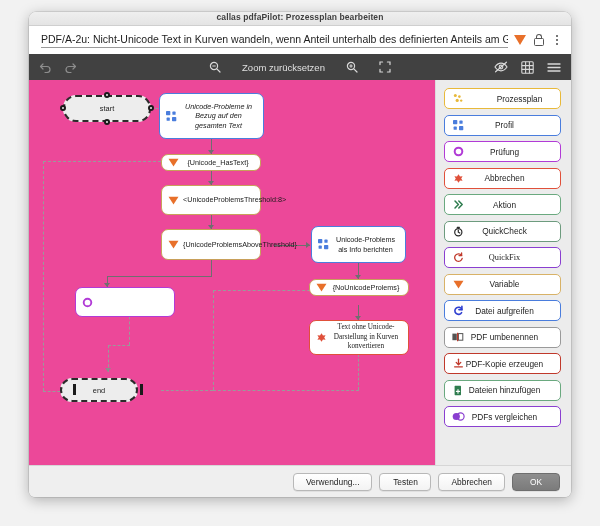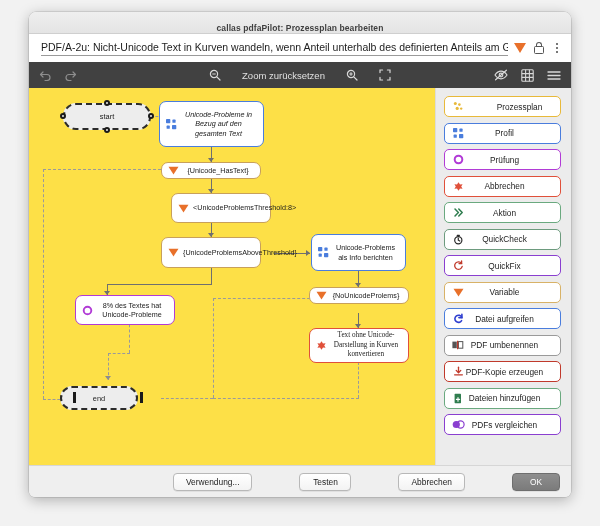--- a/index.html
+++ b/index.html
@@ -16,24 +16,24 @@
     width: 542px; height: 485px;
     background: #f5f5f5;
     border-radius: 7px 7px 6px 6px;
     box-shadow: 0 3px 14px rgba(0,0,0,0.28), 0 0 0 0.5px rgba(0,0,0,0.18);
     overflow: hidden;
     display: flex;
     flex-direction: column;
   }
   
   .titlebar {
-    height: 22px;
+    height: 14px;
     background: linear-gradient(#efefef, #e4e4e4);
     border-bottom: 0.5px solid #cfcfcf;
-    display: flex; align-items: flex-end; justify-content: center;
+    display: flex; align-items: flex-start; justify-content: center;
     flex: 0 0 auto;
   }
   .titlebar .wtitle {
     font-size: 8.5px; font-weight: bold; color: #3f3f3f; letter-spacing: 0.1px;
   }
   
   .headerbar {
     height: 28px;
     background: #ffffff;
     display: flex; align-items: center;
@@ -84,21 +84,21 @@
     width: 230px; display: flex; align-items: center; justify-content: center; gap: 21px;
   }
   .tb-right { margin-left: auto; display: flex; align-items: center; gap: 13px; }
   .tb-center .zlabel { font-size: 9.5px; color: #e0e0e0; white-space: nowrap; }
   svg.ic { display: block; }
   
   .body-area { flex: 1 1 auto; display: flex; min-height: 0; background: #f5f5f5; }
   .canvas {
     position: relative;
     flex: 1 1 auto;
-    background: #fde047;
+    background: #ec4899;
     overflow: hidden;
   }
   .palette {
     flex: 0 0 136px;
     background: #ececec;
     border-left: 0.5px solid #dcdcdc;
     padding: 8px 10px 6px 8px;
     display: flex; flex-direction: column; gap: 5.5px;
     overflow: hidden;
   }
@@ -174,21 +174,20 @@
   .btn {
     height: 18px; min-width: 52px;
     padding: 0 12px;
     border-radius: 4px;
     border: 0.5px solid #b8b8b8;
     background: linear-gradient(#ffffff,#f3f3f3);
     font-size: 8.4px; color: #1c1c1c;
     display: flex; align-items: center; justify-content: center;
     box-shadow: 0 0.5px 0.5px rgba(0,0,0,0.12);
     white-space: nowrap;
-    margin-left: 40px;
   }
   .btn.primary {
     background: linear-gradient(#8e8e8e,#7b7b7b);
     border-color: #6e6e6e; color: #ffffff;
     min-width: 48px;
   }
 </style>
 </head>
 <body>
 
@@ -347,21 +346,21 @@
 
       <div class="node variable" style="left:132px; top:74px; width:100px; height:17px;">
         <span class="n-ic">
           <svg width="11" height="9" viewBox="0 0 11 9">
               <polygon points="0.5,0.8 10.5,0.8 5.5,8.4" fill="#e8702a"></polygon>
             </svg>
         </span>
         <span class="n-lb">{Unicode_HasText}</span>
       </div>
 
-      <div class="node variable" style="left:132px; top:105px; width:100px; height:30px;margin-left:10px;">
+      <div class="node variable" style="left:132px; top:105px; width:100px; height:30px;">
         <span class="n-ic">
           <svg width="11" height="9" viewBox="0 0 11 9">
               <polygon points="0.5,0.8 10.5,0.8 5.5,8.4" fill="#e8702a"></polygon>
             </svg>
         </span>
         <span class="n-lb">&lt;UnicodeProblemsThreshold:8&gt;</span>
       </div>
 
       <div class="node variable" style="left:132px; top:149px; width:100px; height:31px;">
         <span class="n-ic">
@@ -383,21 +382,20 @@
         </span>
         <span class="n-lb">Unicode-Problems als Info berichten</span>
       </div>
 
       <div class="node pruefung" style="left:46px; top:207px; width:100px; height:30px;">
         <span class="n-ic">
           <svg width="11" height="11" viewBox="0 0 11 11">
               <circle cx="5.5" cy="5.5" r="3.8" fill="none" stroke="#b13bd6" stroke-width="1.9"></circle>
             </svg>
         </span>
-        <span class="n-lb">8% des Textes hat Unicode-Probleme</span>
       </div>
 
       <div class="node variable" style="left:280px; top:199px; width:100px; height:17px;">
         <span class="n-ic">
           <svg width="11" height="9" viewBox="0 0 11 9">
               <polygon points="0.5,0.8 10.5,0.8 5.5,8.4" fill="#e8702a"></polygon>
             </svg>
         </span>
         <span class="n-lb">{NoUnicodeProlems}</span>
       </div>
@@ -477,21 +475,21 @@
         <span class="pal-ic">
           <svg width="11" height="11" viewBox="0 0 11 11" fill="none" stroke="#2a2a2a" stroke-width="1.2">
             <circle cx="5.3" cy="6.2" r="3.6"></circle>
               <path d="M5.3 4 V6.2 L6.8 7" stroke-linecap="round"></path>
               <path d="M4.2 1.3 H6.4" stroke-linecap="round"></path>
           </svg>
         </span>
         <span class="pal-lb">QuickCheck</span>
       </div>
 
-      <div class="pal-item" style="border-color:#8a3fd0;">
+      <div class="pal-item" style="border-color:#8a3fd0;font-family:Liberation Serif, serif;">
         <span class="pal-ic">
           <svg width="11" height="11" viewBox="0 0 11 11" fill="none" stroke="#c0392b" stroke-width="1.3" stroke-linecap="round">
             <path d="M8.6 3.4 A3.8 3.8 0 1 0 9.2 6.4"></path>
               <path d="M8.6 0.9 V3.6 H6"></path>
           </svg>
         </span>
         <span class="pal-lb">QuickFix</span>
       </div>
 
       <div class="pal-item" style="border-color:#d8b267;">

